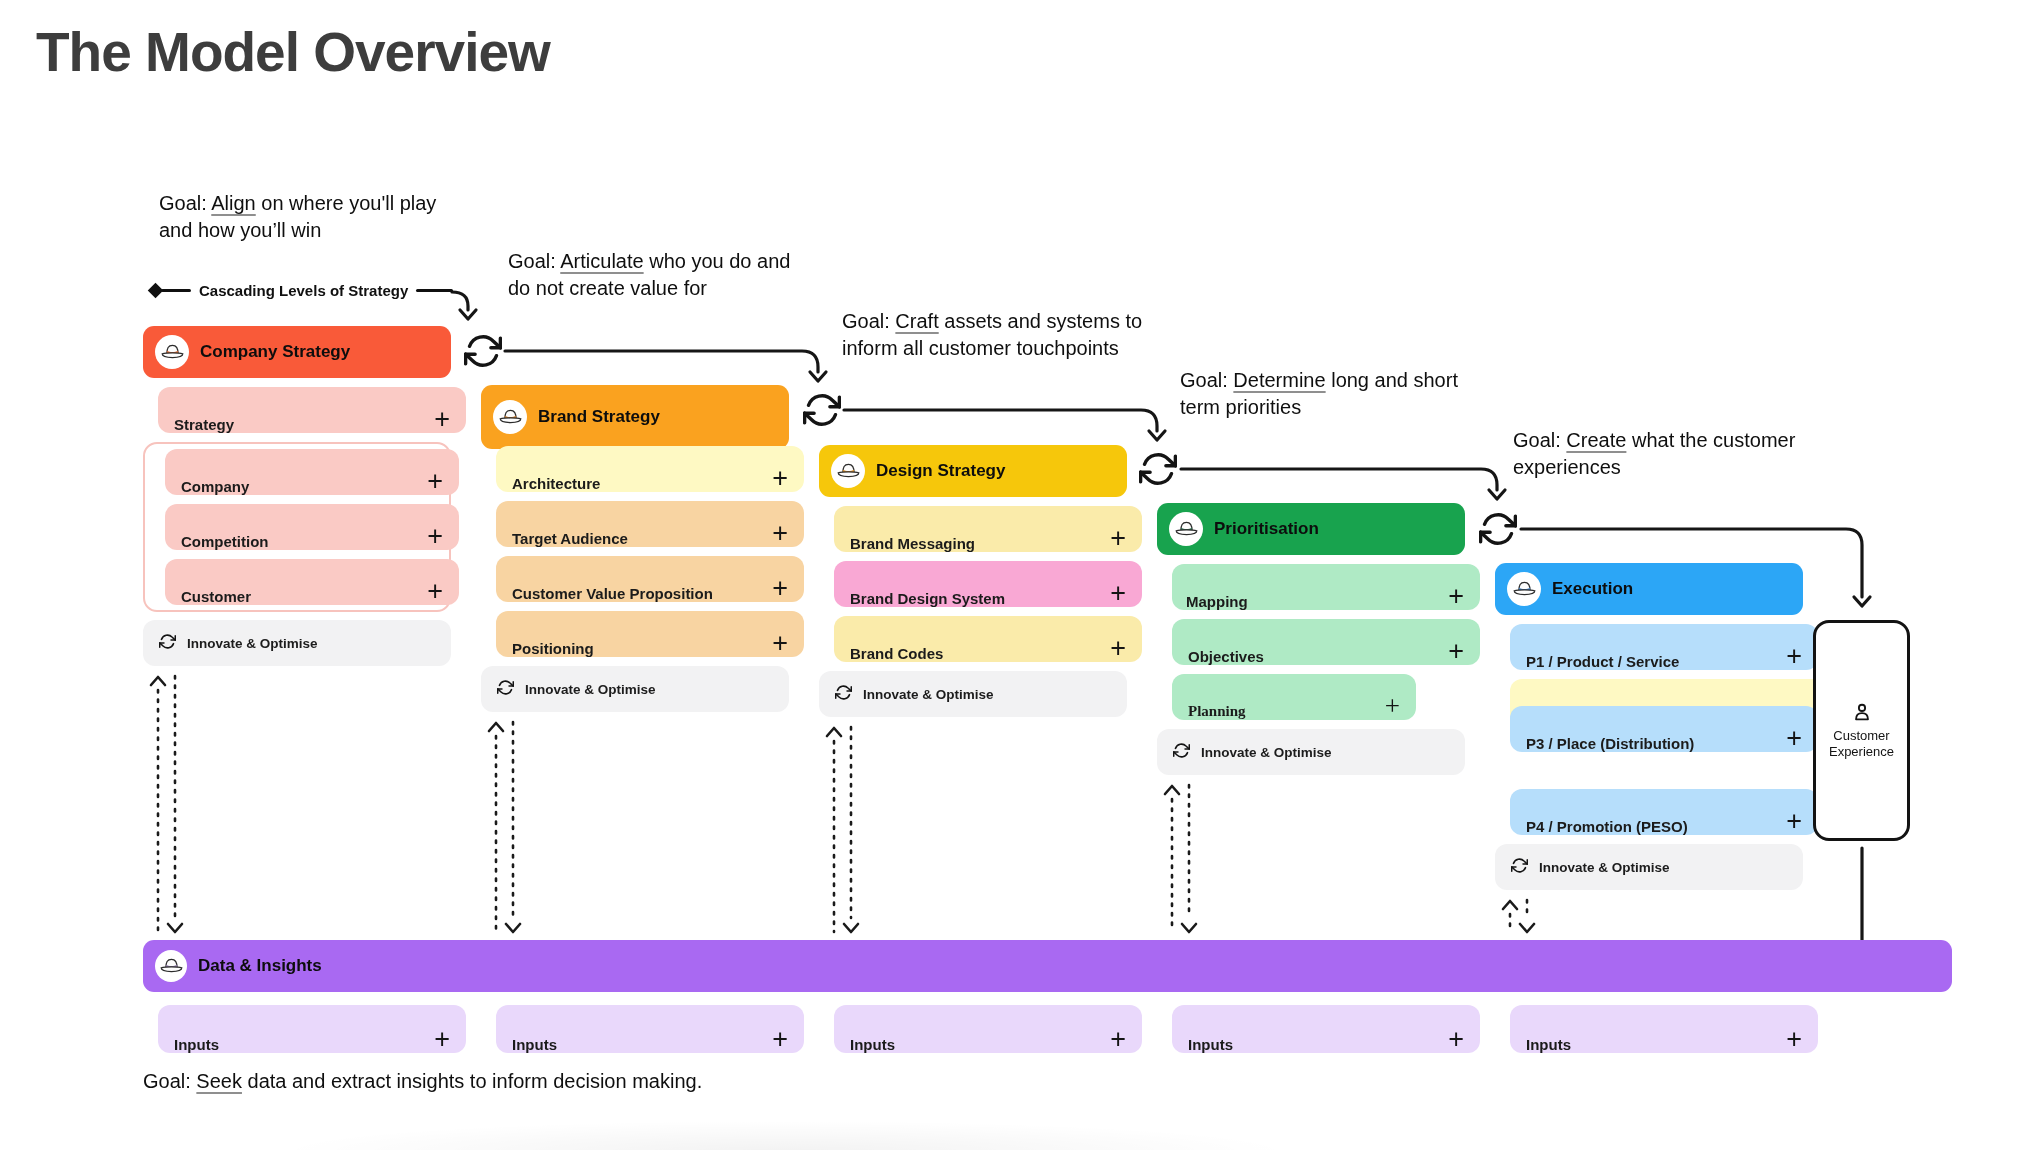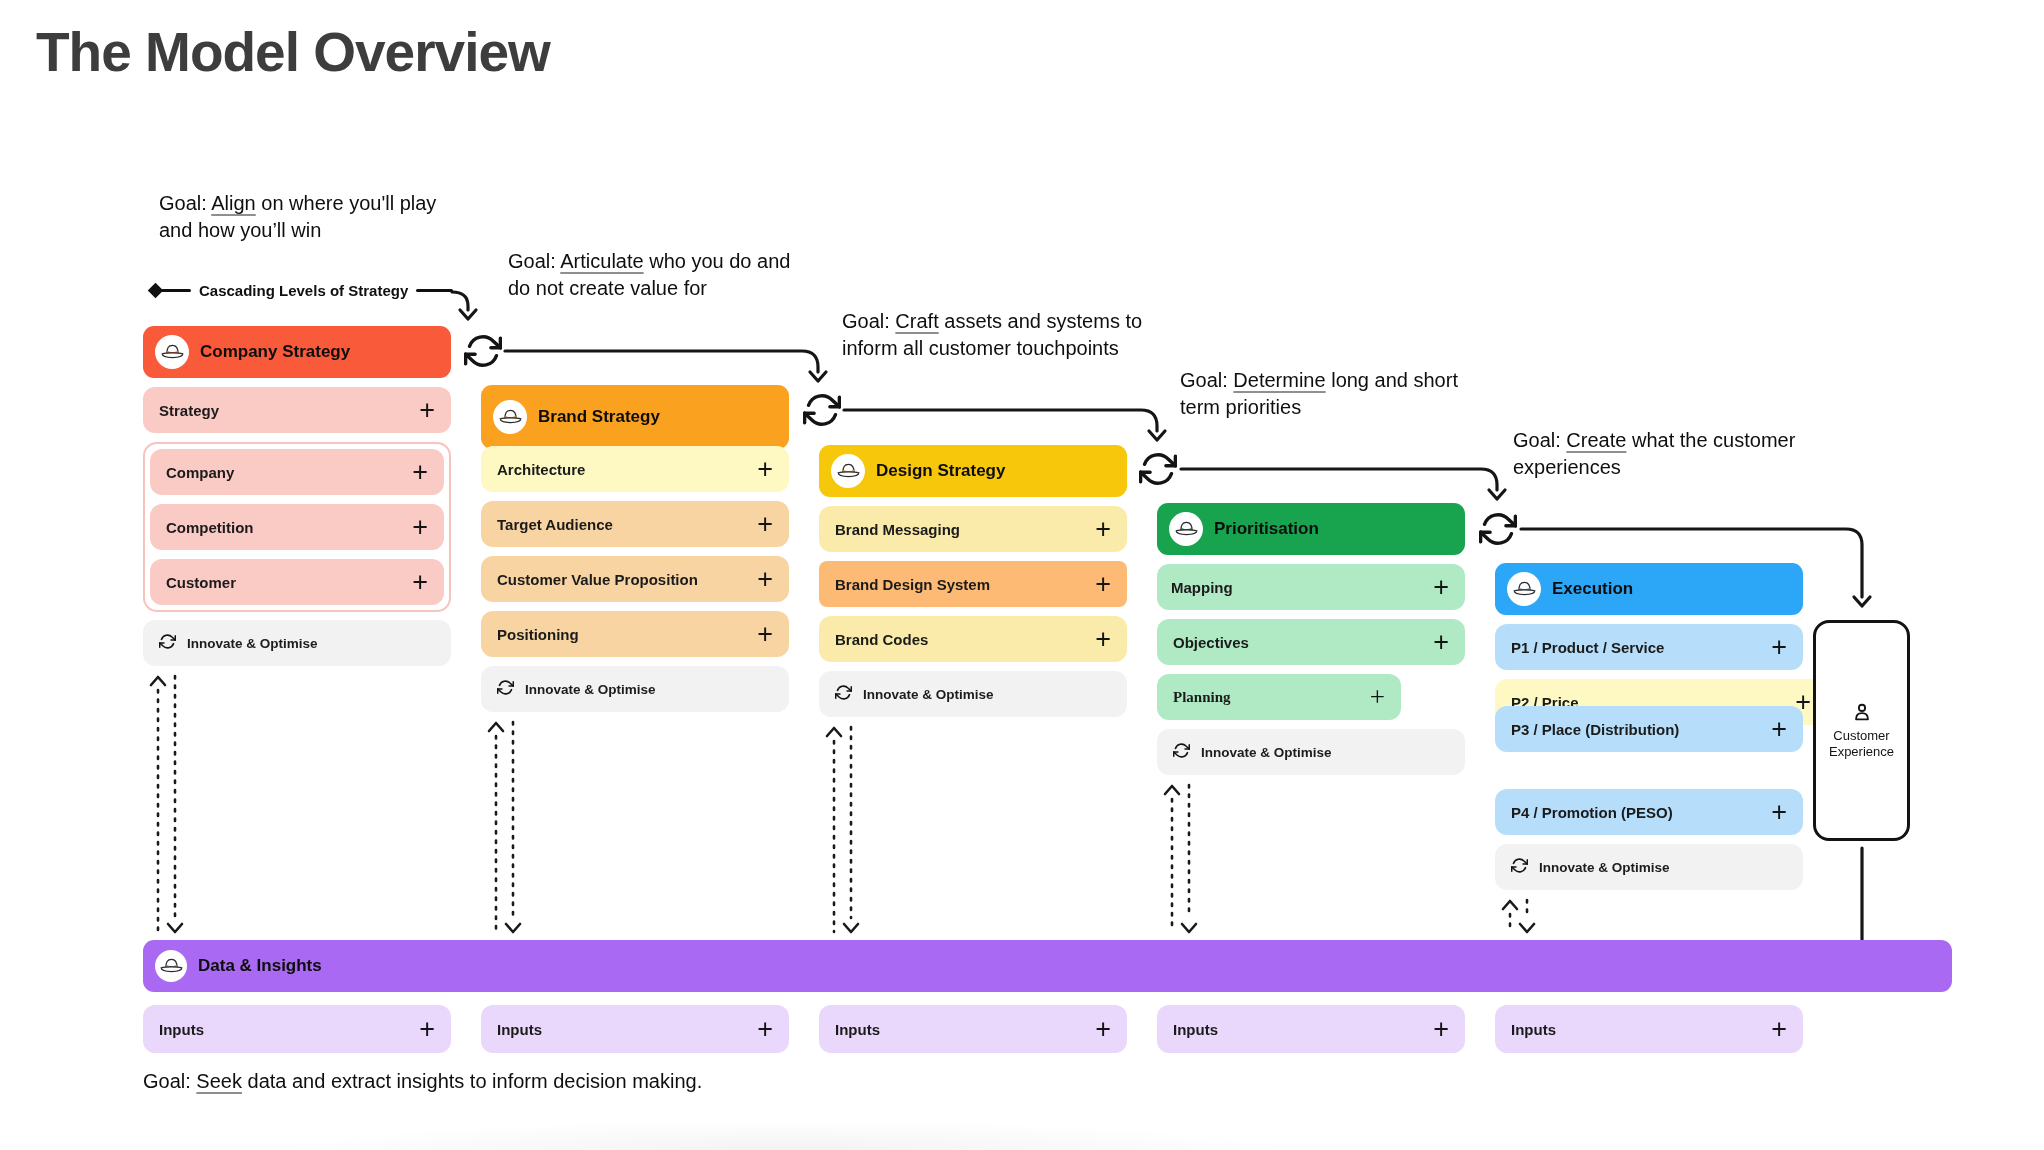--- a/index.html
+++ b/index.html
@@ -15,22 +15,22 @@
   .diamond{width:11px;height:11px;background:#101010;transform:rotate(45deg);flex:0 0 auto;}
   .dashline{height:3px;background:#101010;border-radius:2px;flex:0 0 30px;}
   .dashline.grow{flex:1 1 auto;}
   .caslabel{font-size:15px;font-weight:700;margin:0 8px;white-space:nowrap;color:#101010;}
   .hdr{position:absolute;height:52px;border-radius:11px;display:flex;align-items:center;gap:11px;
        padding-left:12px;box-sizing:border-box;}
   .hat{width:34px;height:34px;background:#fff;border-radius:50%;display:flex;align-items:center;
        justify-content:center;flex:0 0 auto;}
   .hat svg{width:27px;height:27px;}
   .htitle{font-size:17px;font-weight:700;color:#0d0d0d;white-space:nowrap;}
-  .row{position:absolute;height:46px;border-radius:12px;display:flex;align-items:center;
-       justify-content:space-between;padding:0 16px;box-sizing:border-box;}
+  .row{position:absolute;height:46px;border-radius:12px;display:flex;align-items:flex-end;
+       justify-content:space-between;padding:0 16px;box-sizing:border-box;margin-left:15px;}
   .rlabel{font-size:15px;font-weight:700;color:#1b1b1b;white-space:nowrap;}
   .plus{font-size:27px;font-weight:400;color:#141414;line-height:1;cursor:pointer;}
   .group{position:absolute;background:#fff;border:2px solid #f7c3bd;border-radius:14px;box-sizing:border-box;}
   .innov{position:absolute;height:46px;border-radius:12px;display:flex;align-items:center;gap:11px;
          padding-left:16px;box-sizing:border-box;}
   .innov svg{width:17px;height:17px;flex:0 0 auto;}
   .ilabel{font-size:13.5px;font-weight:700;color:#1c1c1c;white-space:nowrap;}
   .refresh{position:absolute;width:38px;height:38px;}
   .refresh svg{width:38px;height:38px;}
   .bar{position:absolute;height:52px;border-radius:11px;display:flex;align-items:center;gap:11px;
@@ -200,21 +200,21 @@
   <path d="M9.3 13.8 C13 15.9 19 15.9 22.7 13.8 L22.7 18 L9.3 18 Z" fill="#D98E2B"></path>
   <path d="M3.8 17.6 C9 16.2 23 16.2 28.2 17.6 C28.2 20.6 23.5 22 16 22 C8.5 22 3.8 20.6 3.8 17.6 Z" fill="#fdfdfd" stroke="#2b2b2b" stroke-width="1.5"></path>
           </svg>
         </span>
         <span class="htitle">Design Strategy</span>
       </div>
       <div class="row" style="left: 819px; top: 506px; width: 308px; height: 46px; background: rgb(250, 235, 170);">
         <span class="rlabel">Brand Messaging</span>
         <span class="plus">+</span>
       </div>
-      <div class="row" style="left: 819px; top: 561px; width: 308px; height: 46px; background: #fdba74; border-radius: 8px;">
+      <div class="row" style="left: 819px; top: 561px; width: 308px; height: 46px; background: #f9a8d4;">
         <span class="rlabel">Brand Design System</span>
         <span class="plus">+</span>
       </div>
       <div class="row" style="left: 819px; top: 616px; width: 308px; height: 46px; background: rgb(250, 235, 170);">
         <span class="rlabel">Brand Codes</span>
         <span class="plus">+</span>
       </div>
       <div class="innov" style="left: 819px; top: 671px; width: 308px; height: 46px; background: rgb(242, 242, 243);">
         <span><svg viewBox="0 0 24 24" fill="none" stroke="#141414" stroke-width="2.2" stroke-linecap="round" stroke-linejoin="round">
   <polyline points="23 4 23 10 17 10"></polyline>

